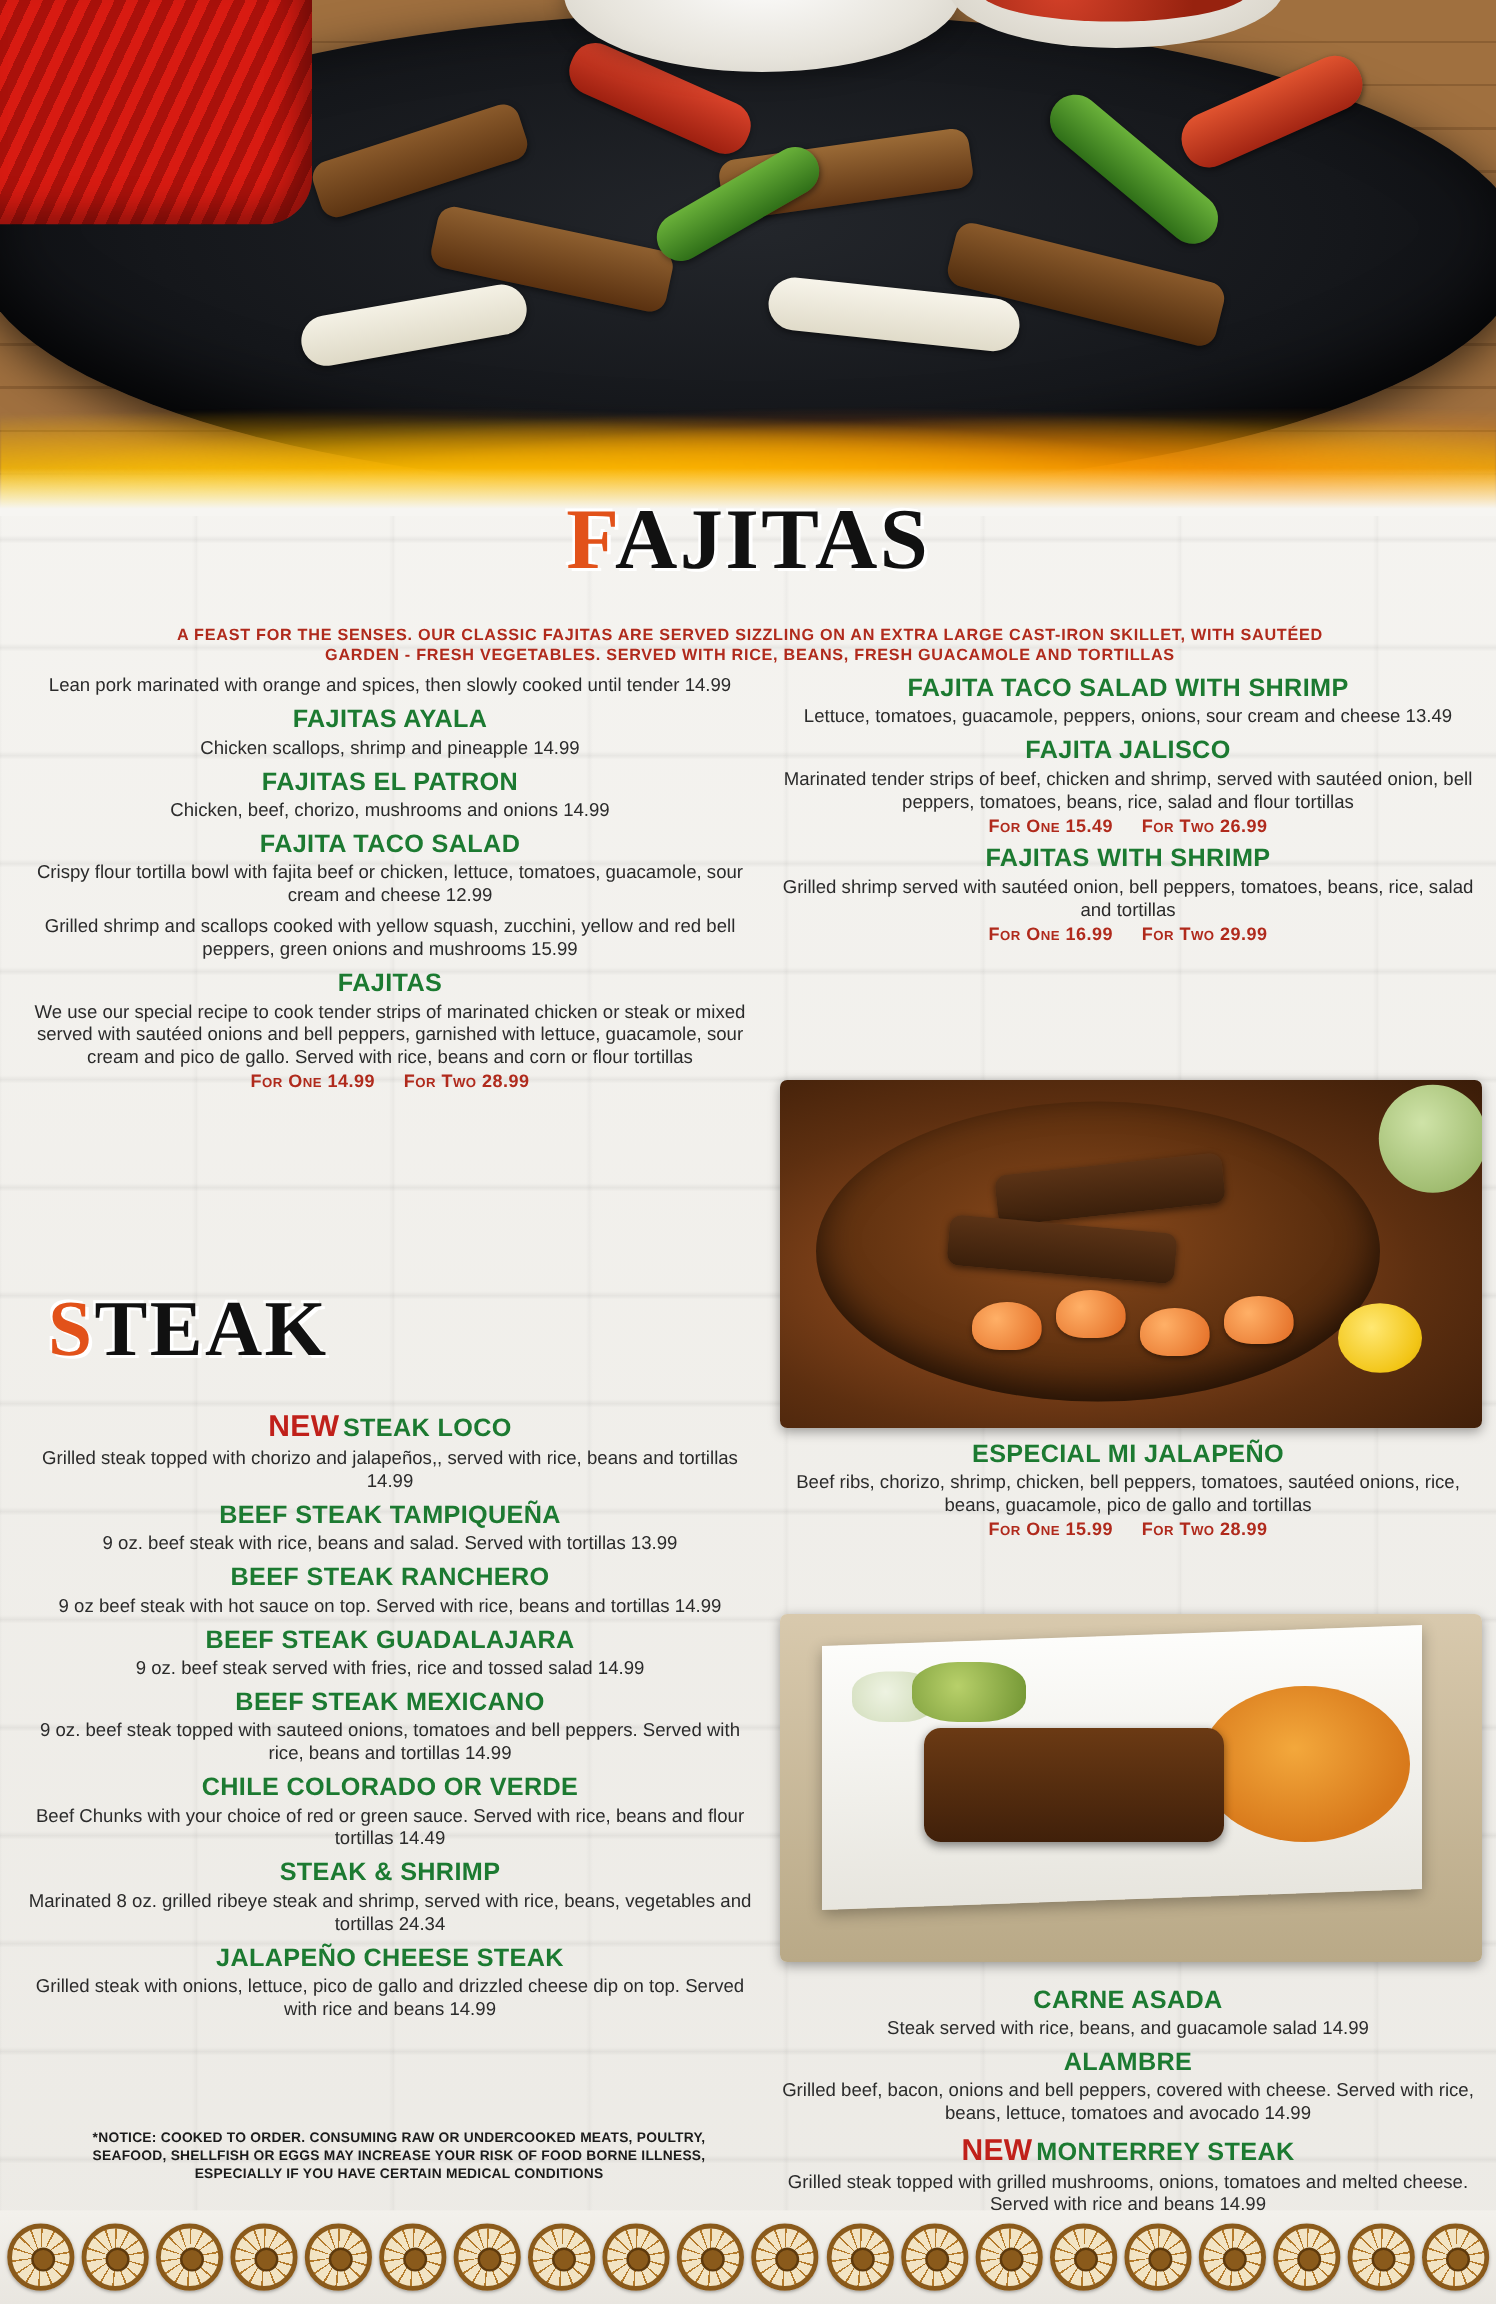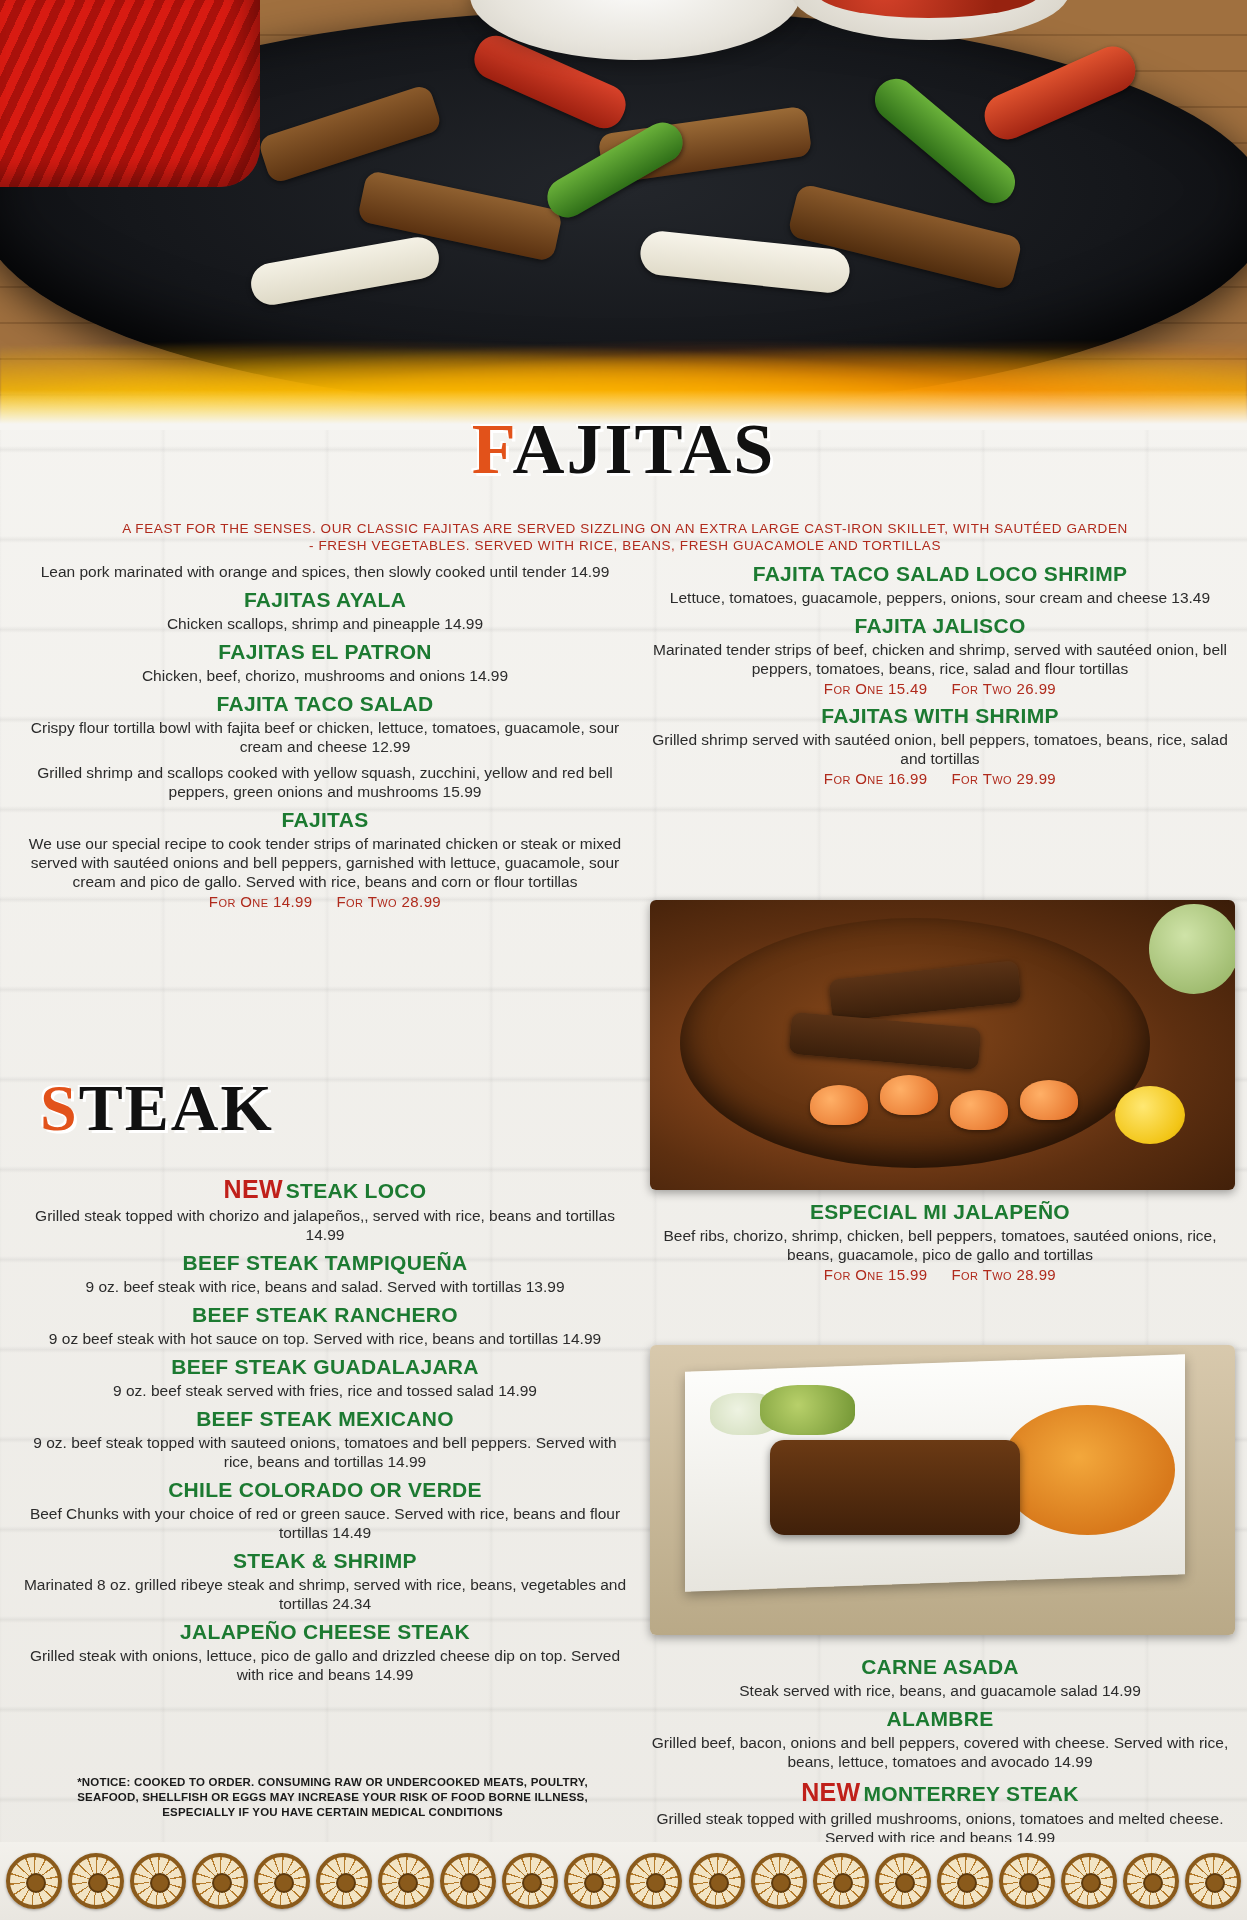--- a/index.html
+++ b/index.html
@@ -95,41 +95,41 @@
   .title-steak {
     position:absolute; left:40px; top:1070px; width:560px; 
     font-family:"Liberation Serif", serif;
     font-weight:bold; font-size:66px; letter-spacing:2px; color:#111; z-index:5;
     text-shadow: 3px 3px 0 #ffffff, -2px -2px 0 #ffffff;
   }
   .title-steak .cap { color:#e2521a; }
 
   .intro {
     position:absolute; left:120px; top:520px; width:1010px; text-align:center;
-    color:#b02a1c; font-weight:normal; font-size:13.5px; letter-spacing:.6px;
+    color:#b02a1c; font-weight:bold; font-size:13.5px; letter-spacing:.6px;
     line-height:17px; font-variant: small-caps; text-transform: uppercase;
   }
 
   
   .col-left  { position:absolute; left:20px;  top:562px; width:610px; }
   .col-right { position:absolute; left:645px; top:562px; width:590px; }
 
   .item { text-align:center; margin-bottom: 7px; }
   .item h3 {
     margin:0 0 2px 0; font-size:21px; font-weight:bold; color:#1c7a31;
     letter-spacing:.3px;
   }
   .item .new {
     color:#c0201a; font-weight:bold; font-size:25px; margin-right:3px;
   }
   .item p {
     margin:0; font-size:15.5px; line-height:19px; color:#2b2b2b;
   }
   .price-line {
-    margin-top:2px; color:#b02a1c; font-weight:normal; font-size:15px;
+    margin-top:2px; color:#b02a1c; font-weight:bold; font-size:15px;
     letter-spacing:.4px; font-variant: small-caps;
   }
   .price-line span { margin:0 12px; }
 
   
   .photo {
     border-radius:6px; box-shadow:0 3px 10px rgba(0,0,0,.35); overflow:hidden;
     position:relative;
   }
   .photo-1 {
@@ -287,21 +287,21 @@
       <h3>FAJITAS</h3>
       <p>We use our special recipe to cook tender strips of marinated chicken or steak or mixed served with sautéed onions and bell peppers, garnished with lettuce, guacamole, sour cream and pico de gallo. Served with rice, beans and corn or flour tortillas</p>
       <div class="price-line">
         <span>For One 14.99</span><span>For Two 28.99</span>
       </div>
     </div>
   </div>
 
   <div class="col-right">
     <div class="item">
-      <h3>FAJITA TACO SALAD LOCO SHRIMP</h3>
+      <h3>FAJITA TACO SALAD WITH SHRIMP</h3>
       <p>Lettuce, tomatoes, guacamole, peppers, onions, sour cream and cheese 13.49</p>
     </div>
     <div class="item">
       <h3>FAJITA JALISCO</h3>
       <p>Marinated tender strips of beef, chicken and shrimp, served with sautéed onion, bell peppers, tomatoes, beans, rice, salad and flour tortillas</p>
       <div class="price-line">
         <span>For One 15.49</span><span>For Two 26.99</span>
       </div>
     </div>
     <div class="item">

